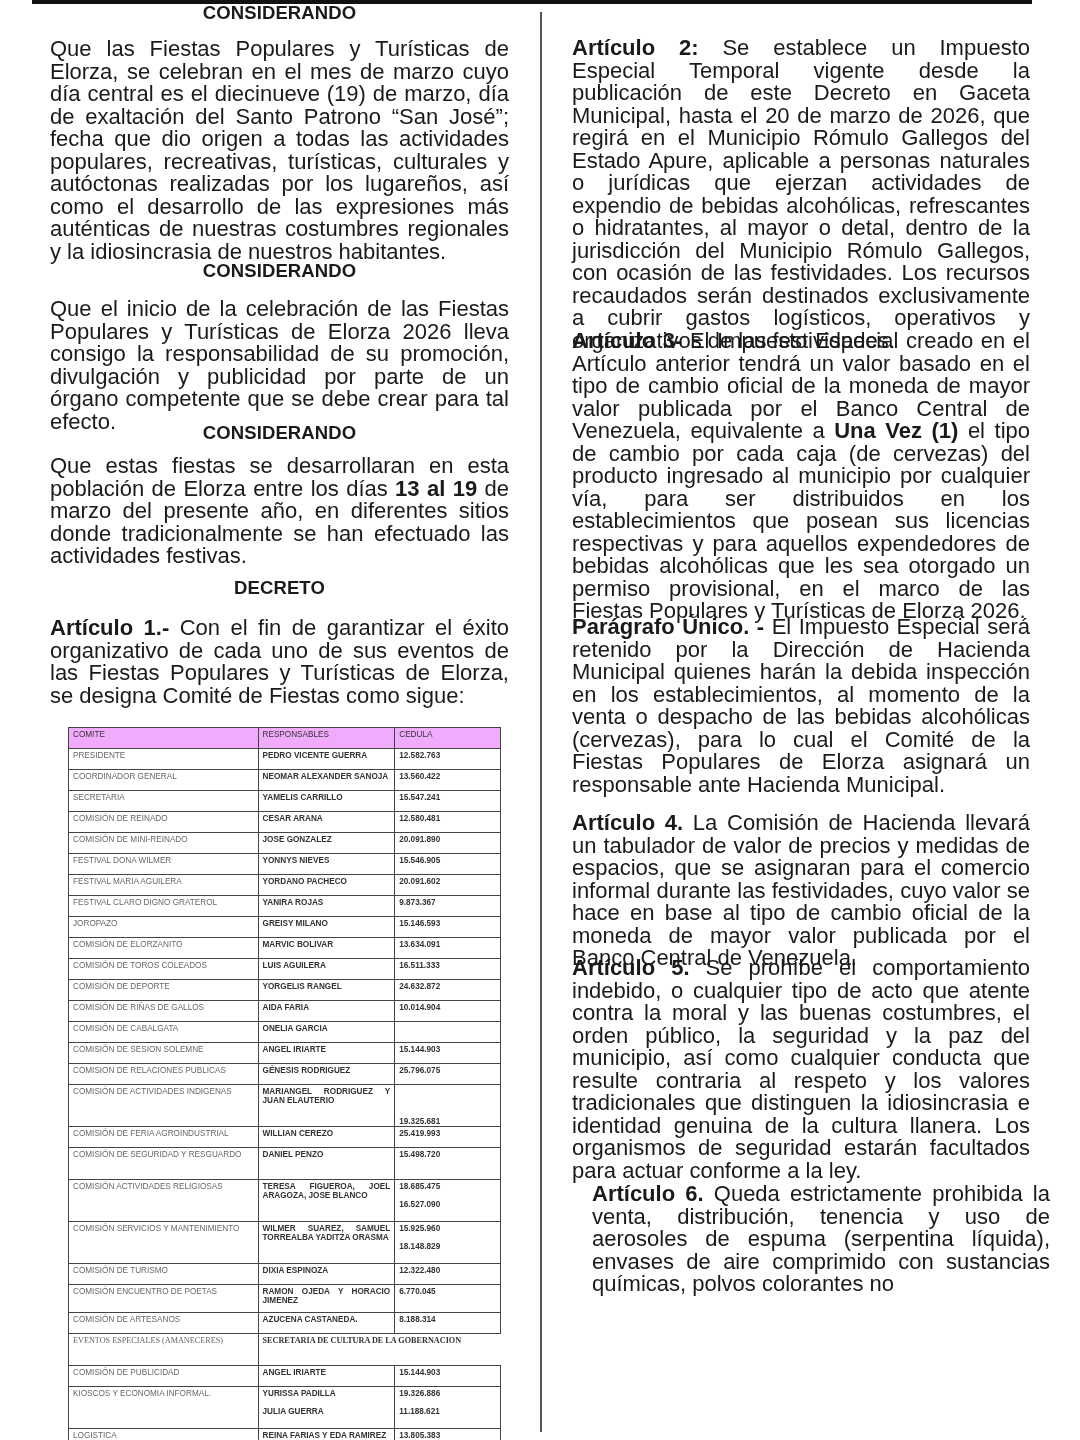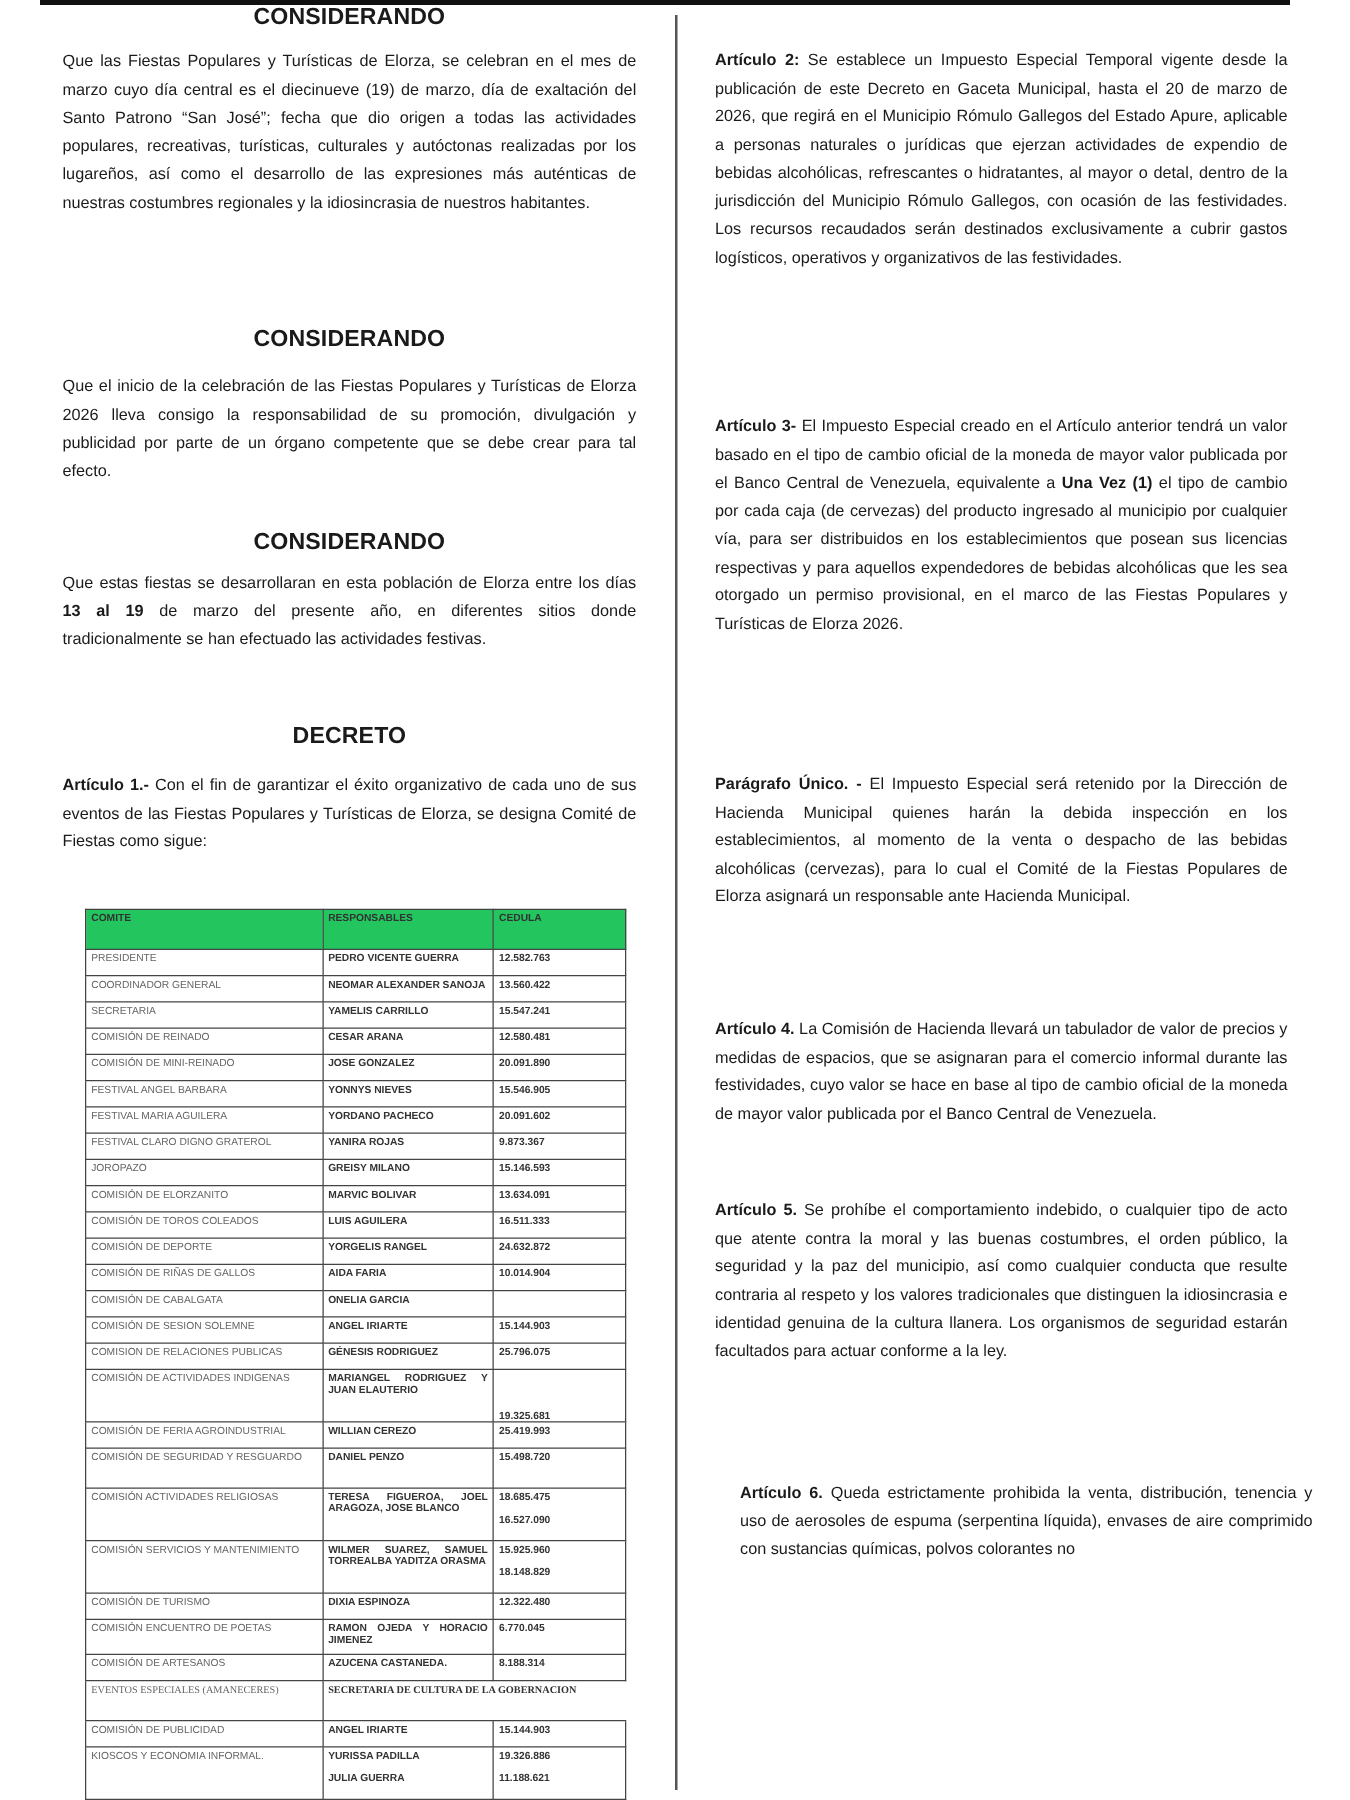--- a/index.html
+++ b/index.html
@@ -1,25 +1,25 @@
 <!DOCTYPE html>
 <html><head>
 <meta charset="utf-8">
 <style>
   * { box-sizing: border-box; margin: 0; padding: 0; }
   html, body { width: 1080px; height: 1440px; background: #ffffff; overflow: hidden; }
   body { position: relative; font-family: "Liberation Sans", sans-serif; color: #1a1a1a; }
   .topbar { position: absolute; left: 32px; top: 0; width: 1000px; height: 4px; background: #111; }
   .divider { position: absolute; left: 540px; top: 12px; width: 2px; height: 1420px; background: #555; }
   .heading { font-weight: bold; font-size: 18.5px; text-align: center; position: absolute; letter-spacing: 0.1px; }
-  .para { position: absolute; font-size: 13px; line-height: 22.5px; text-align: justify; text-align-last: left; }
+  .para { position: absolute; font-size: 22px; line-height: 22.5px; text-align: justify; text-align-last: left; }
   .para b { font-weight: bold; }
   table.comite { position: absolute; left: 68px; top: 727px; width: 433px; border-collapse: collapse; font-size: 8.2px; }
   table.comite td, table.comite th { border: 1.3px solid #444; vertical-align: top; padding: 2px 4px 0 4px; text-align: left; }
-  table.comite th { background: #22c55e; font-weight: bold; color: #333; height: 32px; }
+  table.comite th { background: #f0abfc; font-weight: normal; color: #333; height: 21px; }
   table.comite td.c1 { color: #666; width: 190px; }
   table.comite td.c2 { font-weight: bold; color: #333; width: 137px; text-align: justify; }
   table.comite td.c3 { font-weight: bold; color: #333; width: 106px; }
   .sub { display: block; }
 </style>
 </head>
 <body>
 
 <div class="topbar"></div>
 <div class="divider"></div>
@@ -84,21 +84,21 @@
       <tr style="height: 21px;">
         <td class="c1">COMISIÓN DE MINI-REINADO</td>
         <td class="c2">
           <span class="sub">JOSE GONZALEZ</span>
         </td>
         <td class="c3">
           <span class="sub">20.091.890</span>
         </td>
       </tr>
       <tr style="height: 21px;">
-        <td class="c1">FESTIVAL ANGEL BARBARA</td>
+        <td class="c1">FESTIVAL DONA WILMER</td>
         <td class="c2">
           <span class="sub">YONNYS NIEVES</span>
         </td>
         <td class="c3">
           <span class="sub">15.546.905</span>
         </td>
       </tr>
       <tr style="height: 21px;">
         <td class="c1">FESTIVAL MARIA AGUILERA</td>
         <td class="c2">

